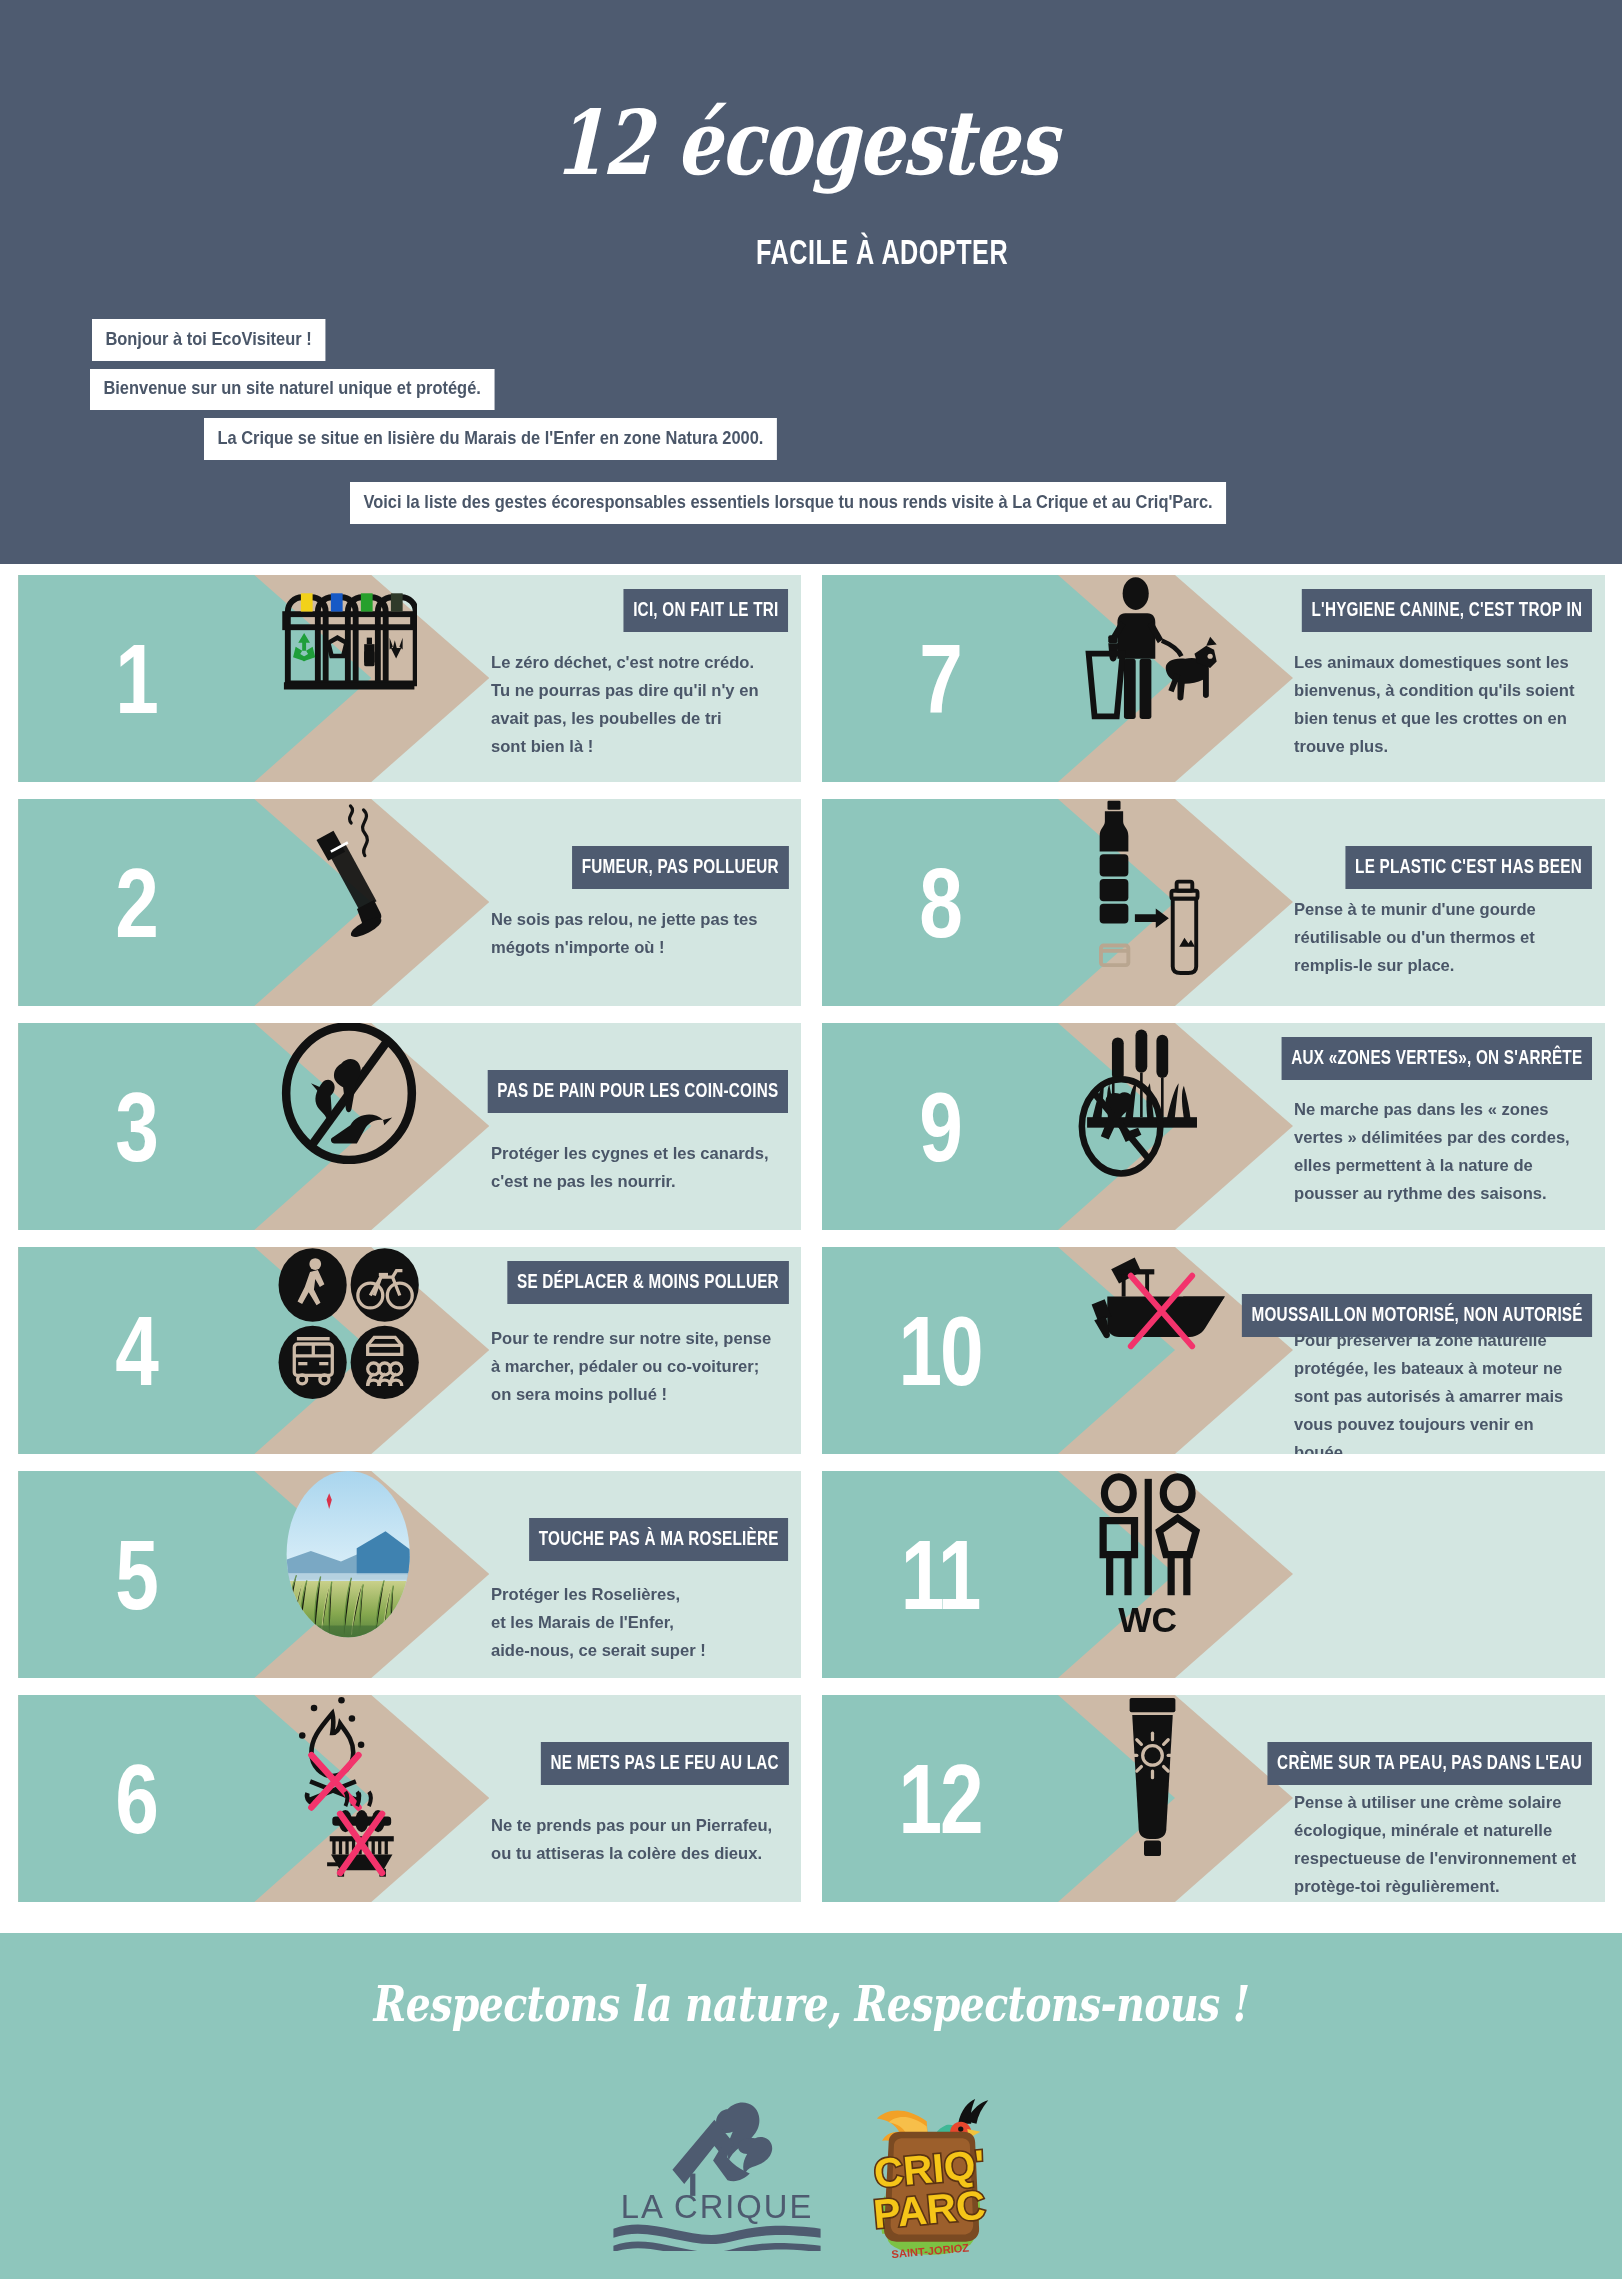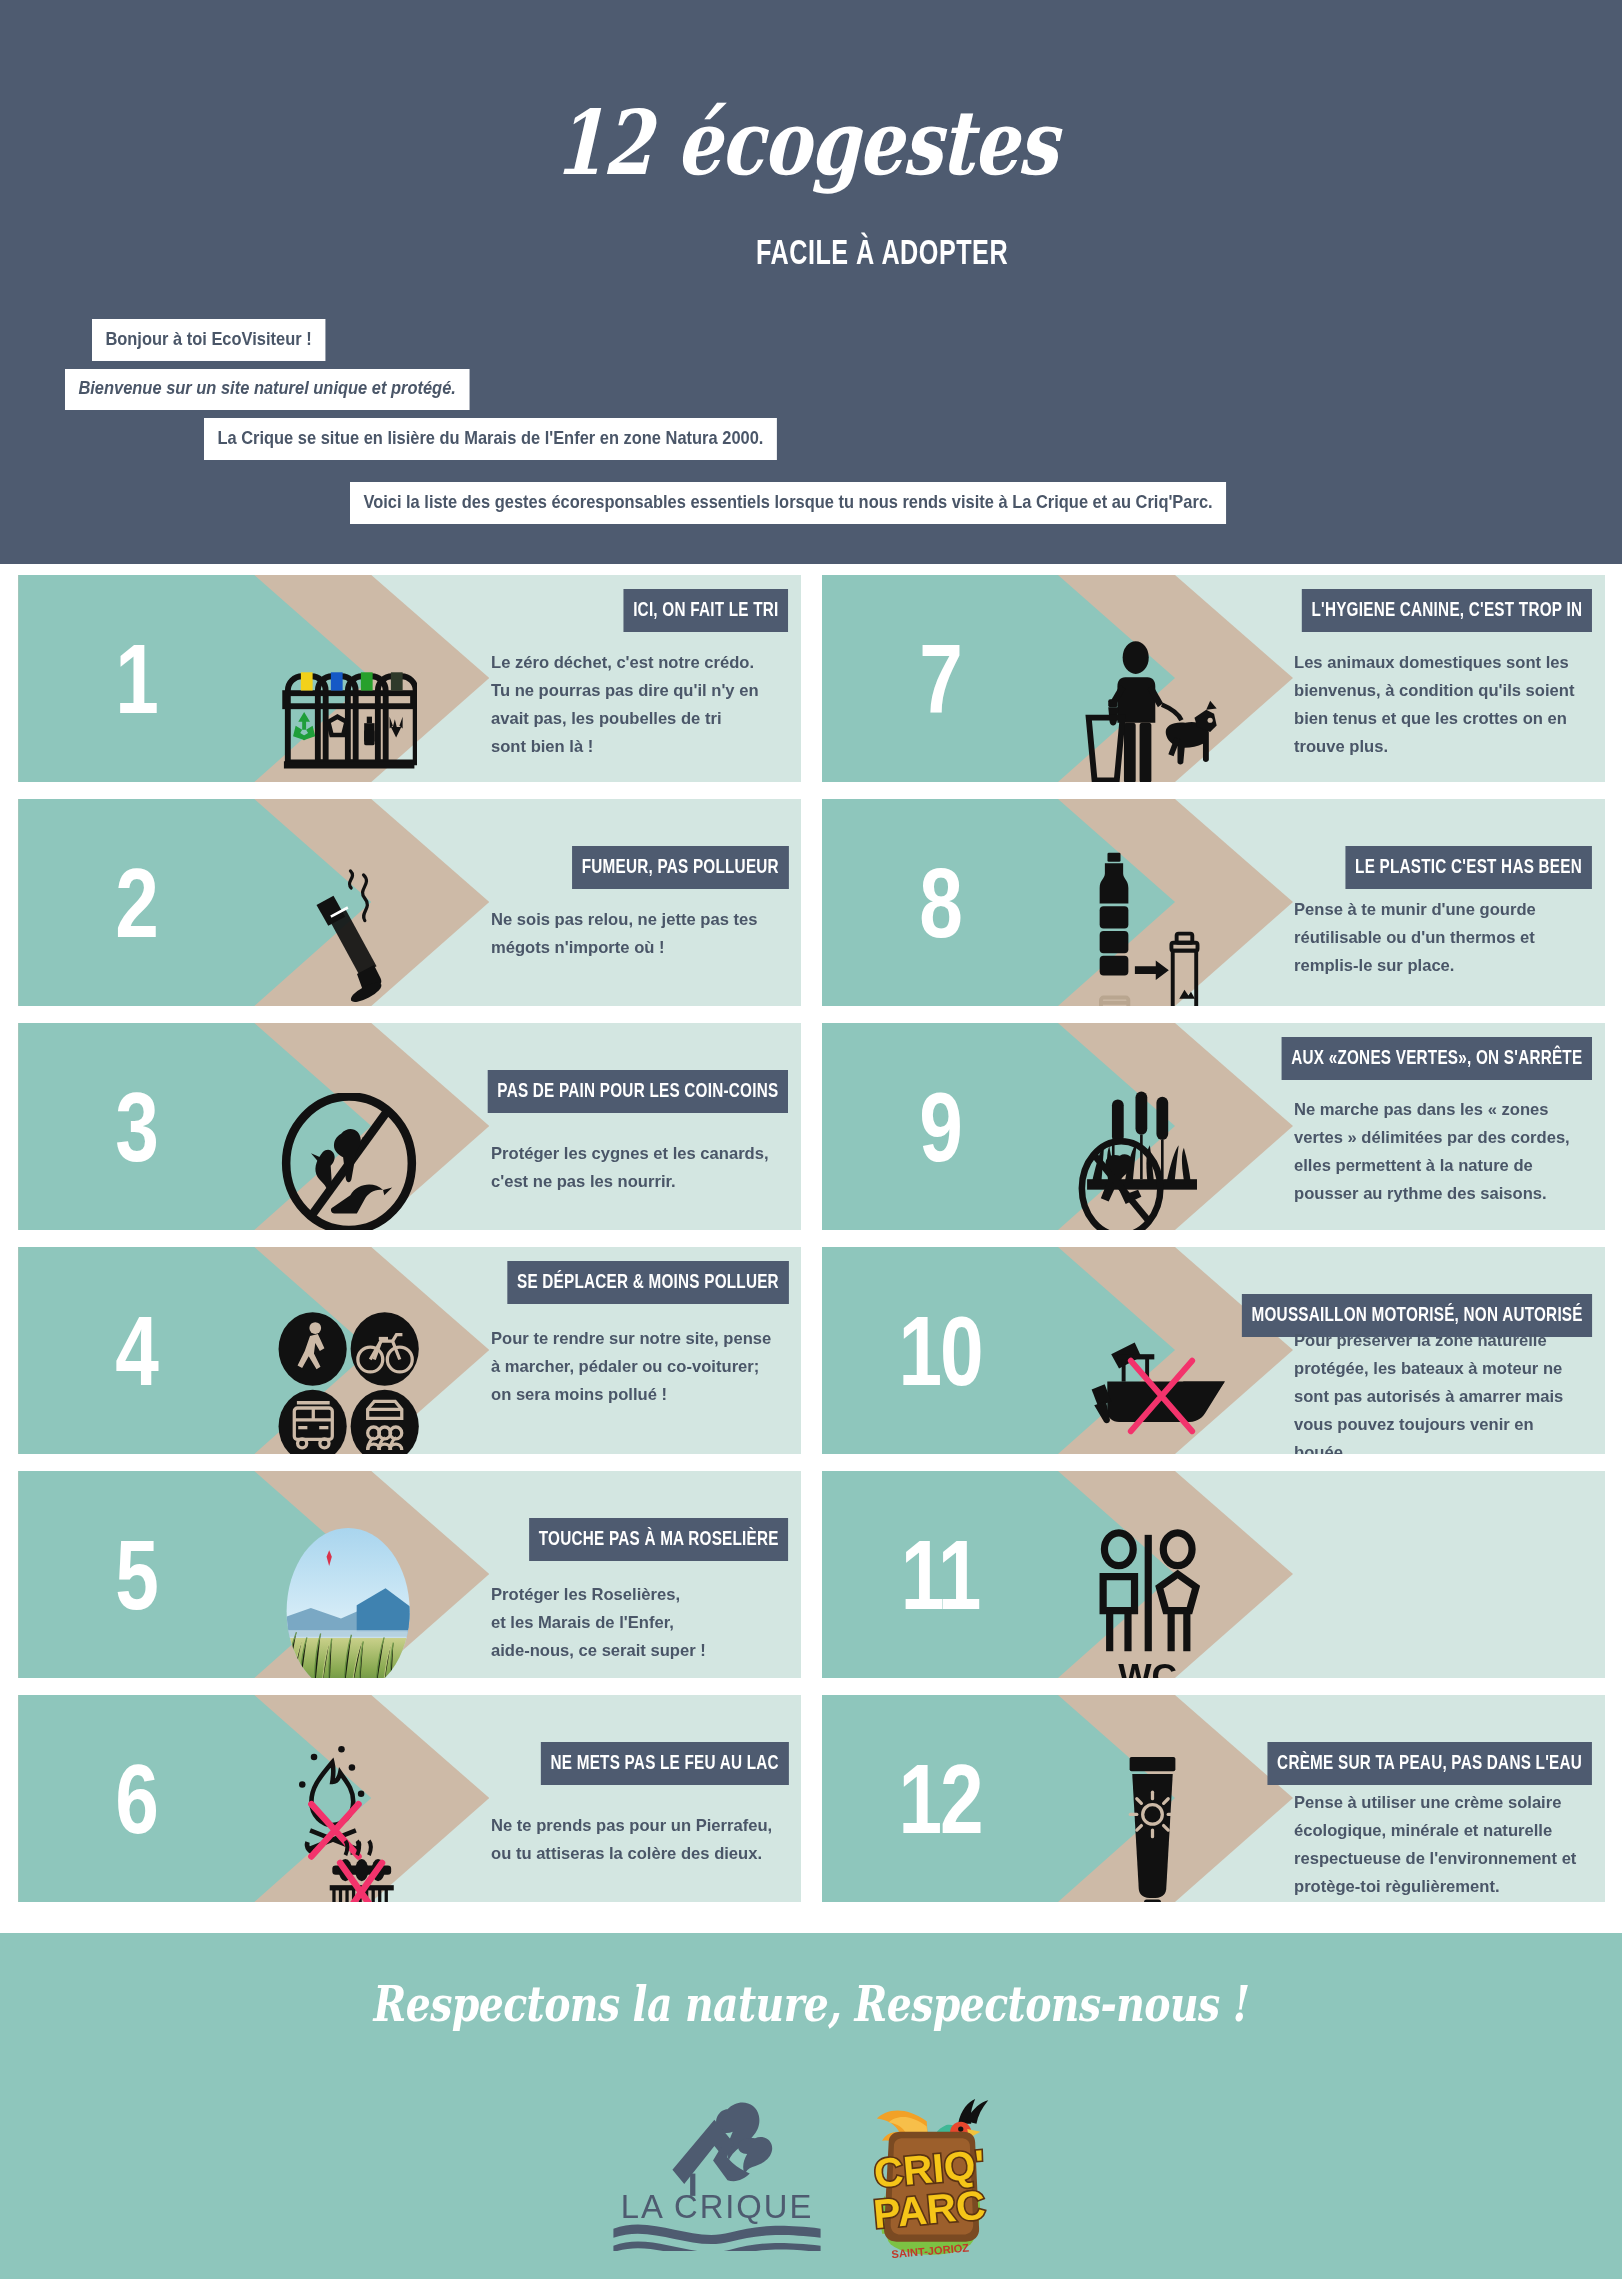--- a/index.html
+++ b/index.html
@@ -40,21 +40,21 @@
   .intro-line {
     background:#ffffff; color:#4a5668;
     font-weight:700; font-size:17.7px;
     padding:9.8px 14.4px 11px 14.4px;
     display:inline-block;
     white-space:nowrap;
     transform:scaleX(0.93); transform-origin:left center;
   }
   .intro-row { display:block; }
   .intro-row.r1 { padding-left:92px; }
-  .intro-row.r2 { padding-left:65px; margin-top:7.9px;font-style:italic;}
+  .intro-row.r2 { padding-left:90px; margin-top:7.9px;}
   .intro-row.r3 { padding-left:204px; margin-top:7.9px;}
   .intro-row.r4 { padding-left:350px; margin-top:22px;border-radius:16px;}
 
   
   .grid { position:absolute; left:0; top:575px; width:1623px; }
   .col { position:absolute; top:0; width:783px; }
   .col-left  { left:18.3px; }
   .col-right { left:822px; }
 
   .card {
@@ -78,21 +78,21 @@
     position:absolute; left:0; top:0; width:236px; height:207px;
     display:flex; align-items:center; justify-content:center;
     color:#ffffff; font-weight:700; font-size:98px;
     line-height:1;
     font-family:"Liberation Sans", sans-serif;
     transform:scaleX(0.80); transform-origin:center;
     letter-spacing:-2.6px;
   }
   .card-icon {
     position:absolute; left:216px; top:0; width:229px; height:207px;
-    display:flex; align-items:center; justify-content:center;margin-top:37px;
+    display:flex; justify-content:center;
   }
   .card-icon svg { display:block; }
 
   .card-right {
     position:absolute; left:458px; top:0; width:325px; height:207px;
     padding-right:26px;
   }
   .card-title {
     position:absolute; right:13px; top:14.4px;
     background:#4e5b70; color:#ffffff;

